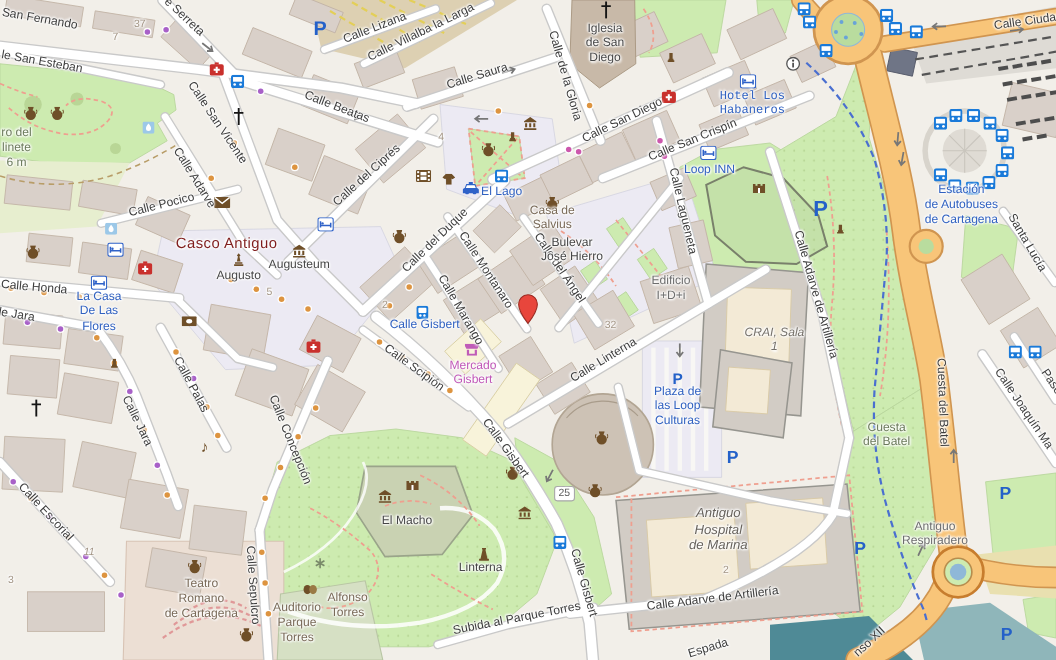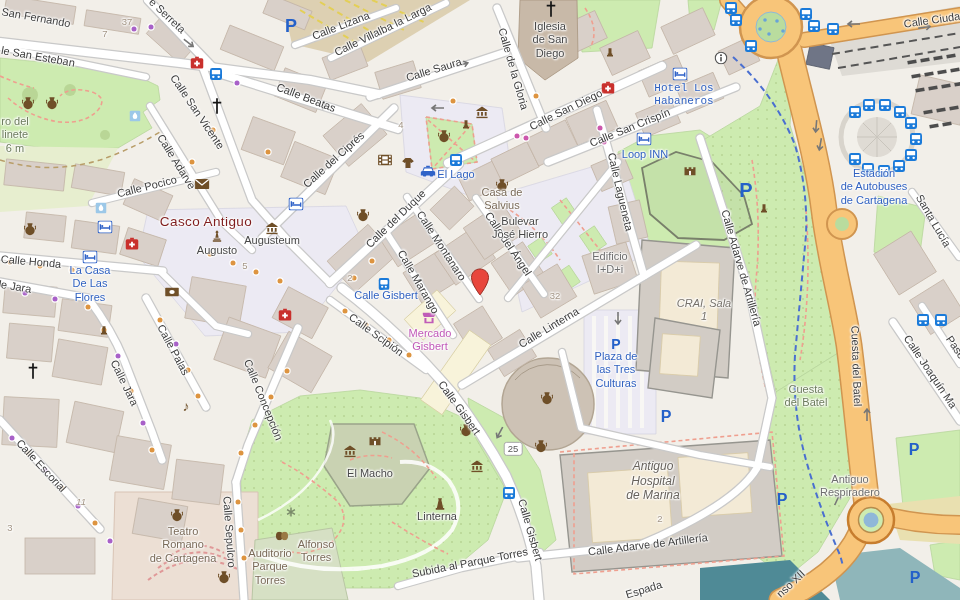--- a/index.html
+++ b/index.html
@@ -434,21 +434,21 @@
     <div class="lbl place-brown" style="left: 502px; top: 199px;">Casa de
 Salvius</div>
     <div class="lbl place-dark" style="left: 520px; top: 228px;">Bulevar
 José Hierro</div>
     <div class="lbl place-gray" style="left: 610px; top: 263px;">Edificio
 I+D+i</div>
     <div class="lbl place-purple" style="left: 430px; top: 340px;">Mercado
 Gisbert</div>
     <div class="lbl place-blue" style="left: 386px; top: 296px;">Calle Gisbert</div>
     <div class="lbl place-blue" style="left: 616px; top: 370px;">Plaza de
-las Tres
+las Loop
 Culturas</div>
     <div class="lbl place-grayi" style="left: 704px; top: 310px;">CRAI, Sala
 1</div>
     <div class="lbl place-greeni" style="left: 806px; top: 396px;">Cuesta
 del Batel</div>
     <div class="lbl place-grayi2" style="left: 653px; top: 481px;">Antiguo
 Hospital
 de Marina</div>
     <div class="lbl place-gray" style="left: 850px; top: 486px;">Antiguo
 Respiradero</div>

